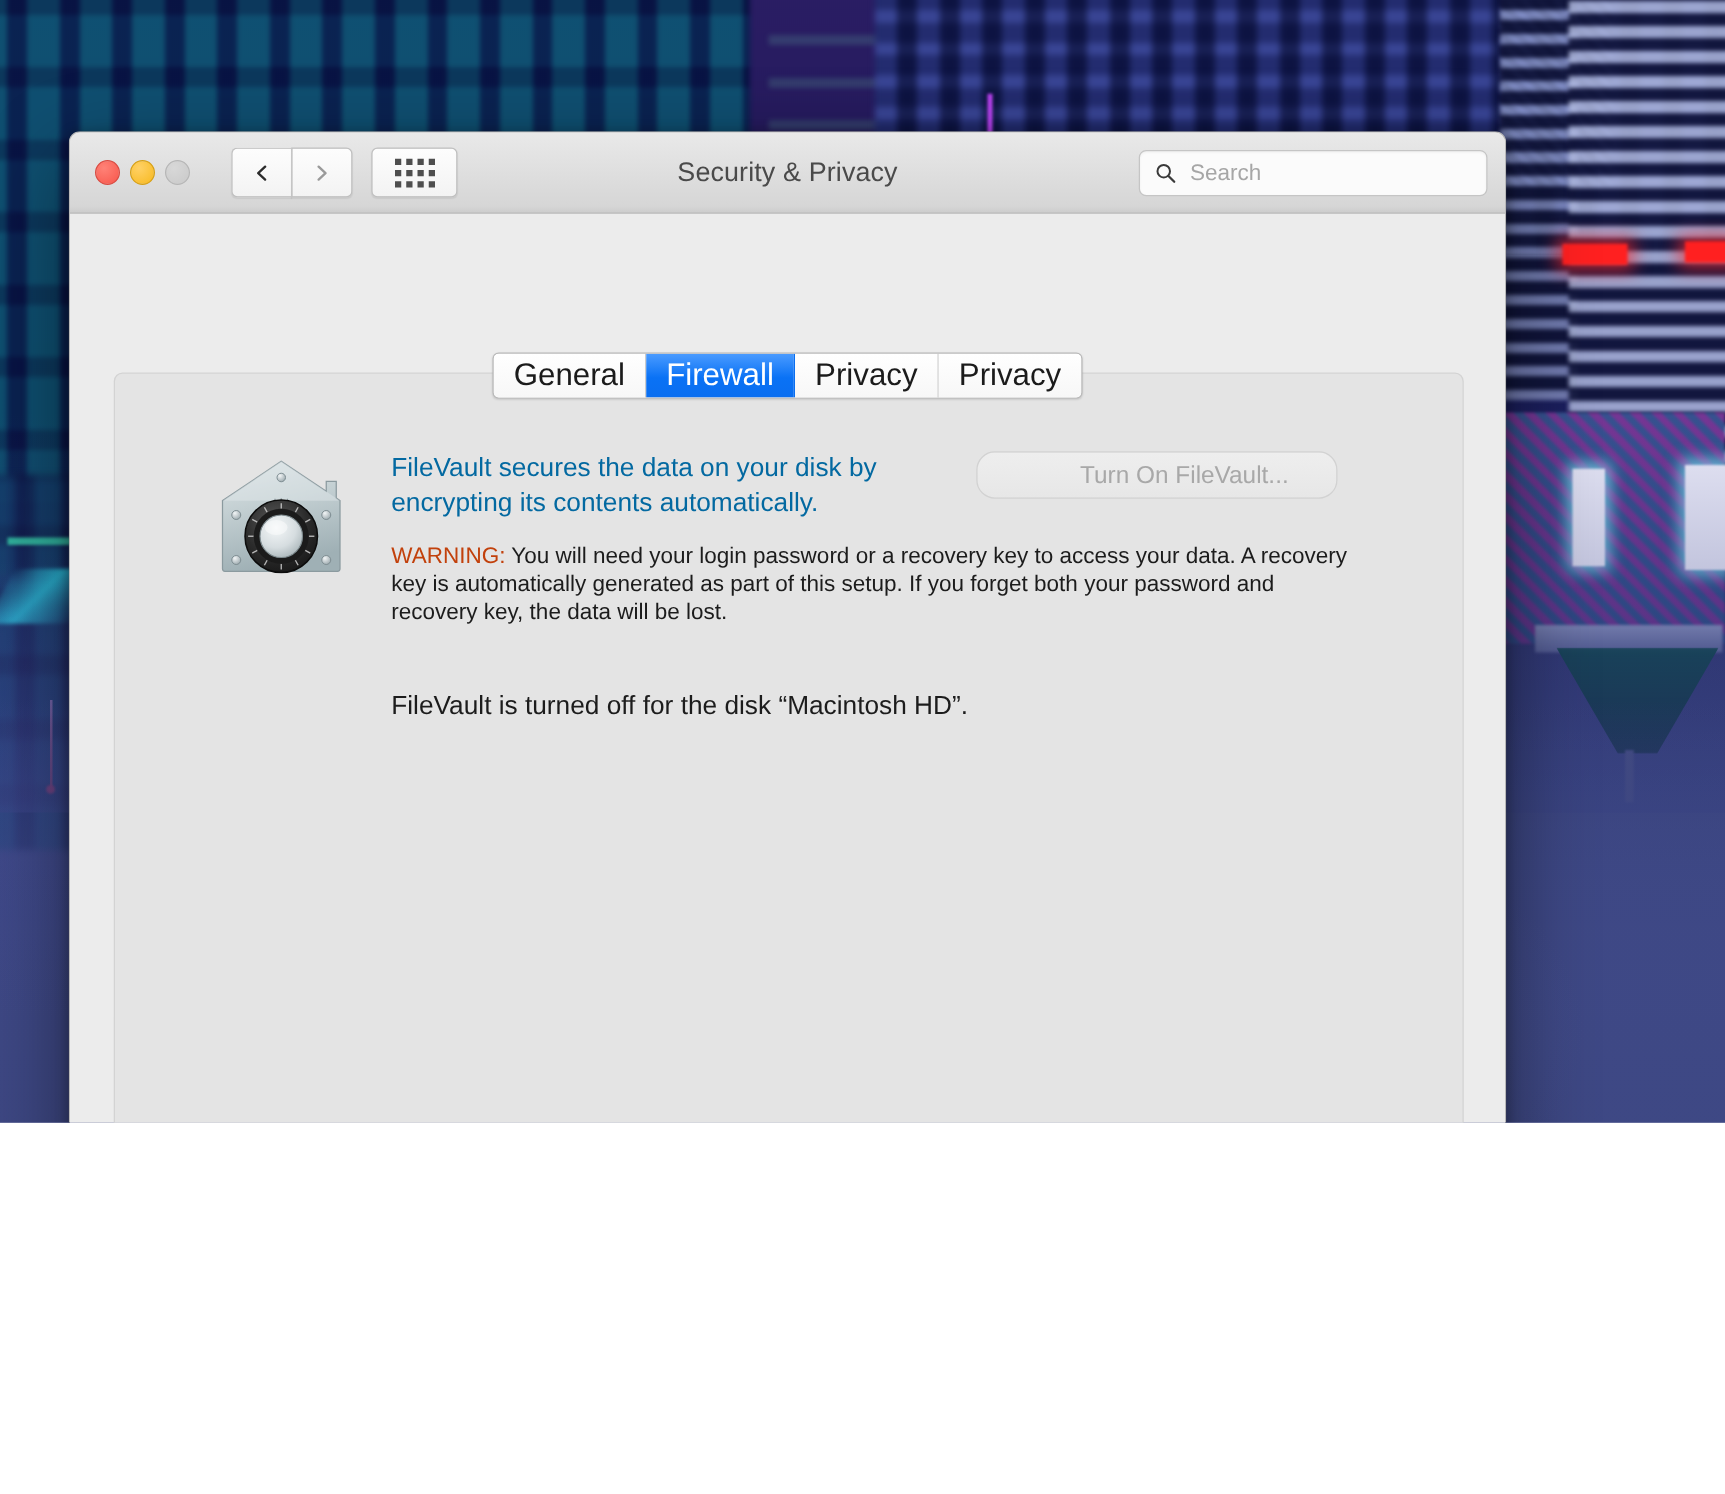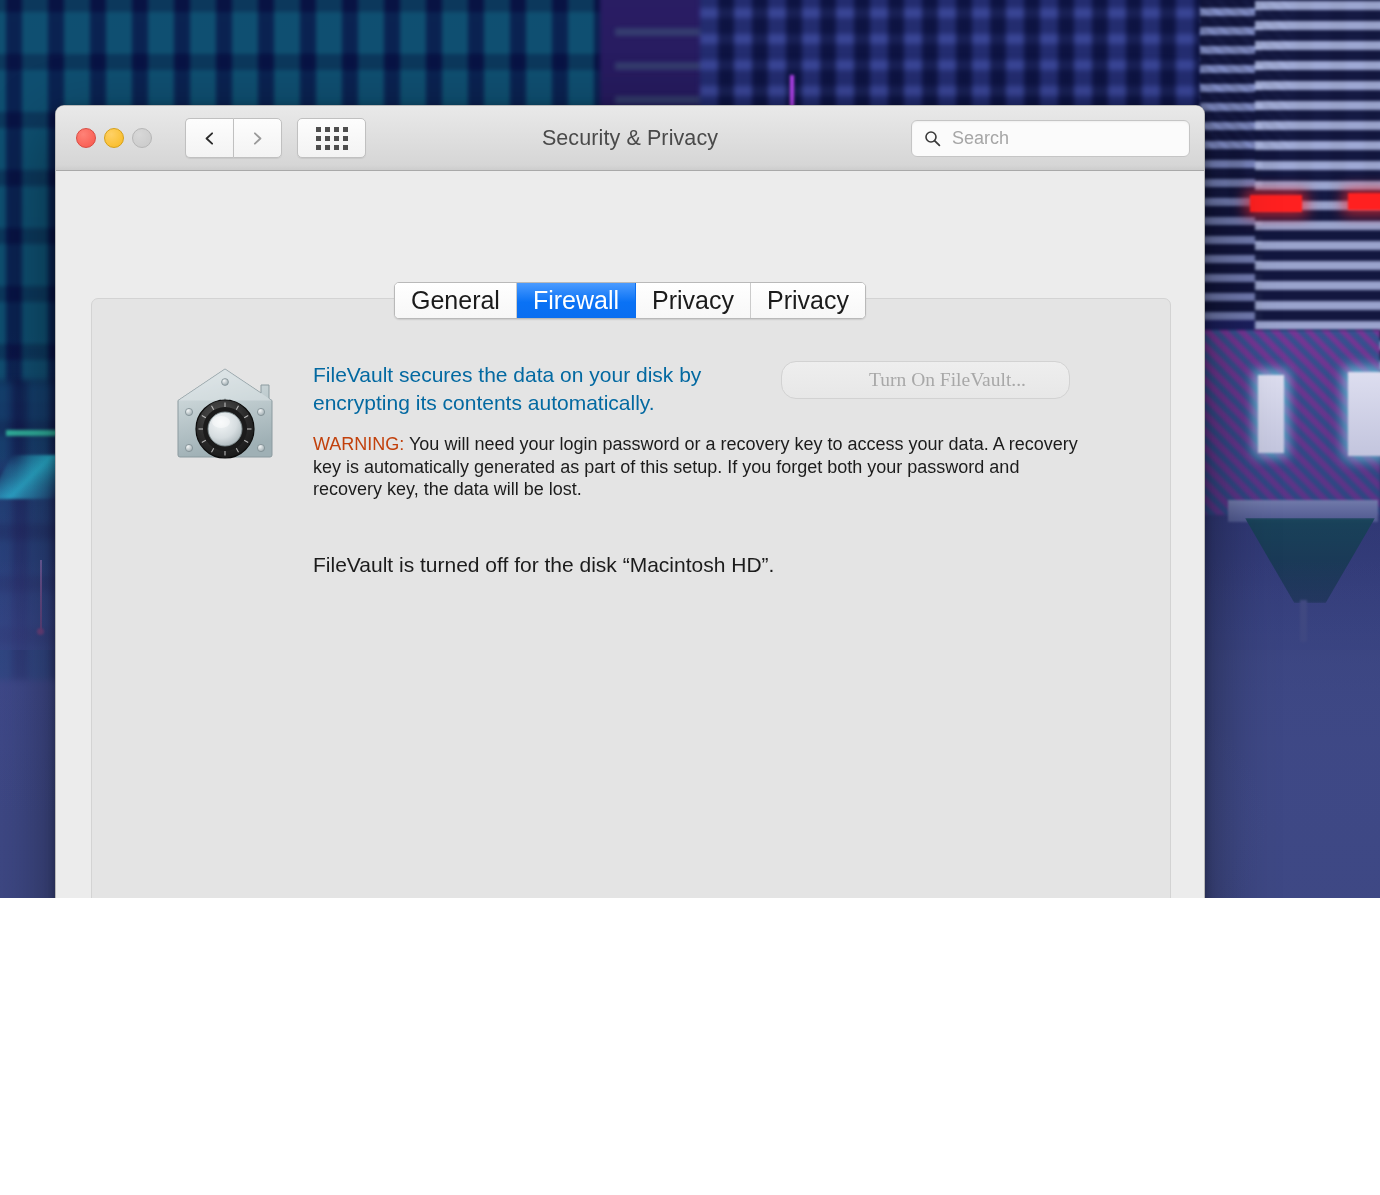--- a/index.html
+++ b/index.html
@@ -388,21 +388,21 @@
     position: absolute;
     right: 100px;
     top: 62px;
     width: 243px;
     height: 36px;
     border-radius: 15px;
     background: linear-gradient(180deg, #eeeeee, #e7e7e7);
     border: 1px solid #d2d2d2;
     color: #a8a8a8;
     font-size: 19.5px;
-    font-family: Liberation Serif, serif;
+    font-family: Liberation Sans, sans-serif;
     display: flex; align-items: center; justify-content: center; padding-left: 44px;
   }
 
   
   #footer-lock {
     position: absolute;
     left: 44px;
     top: 895px;
     width: 40px;
     height: 48px;

